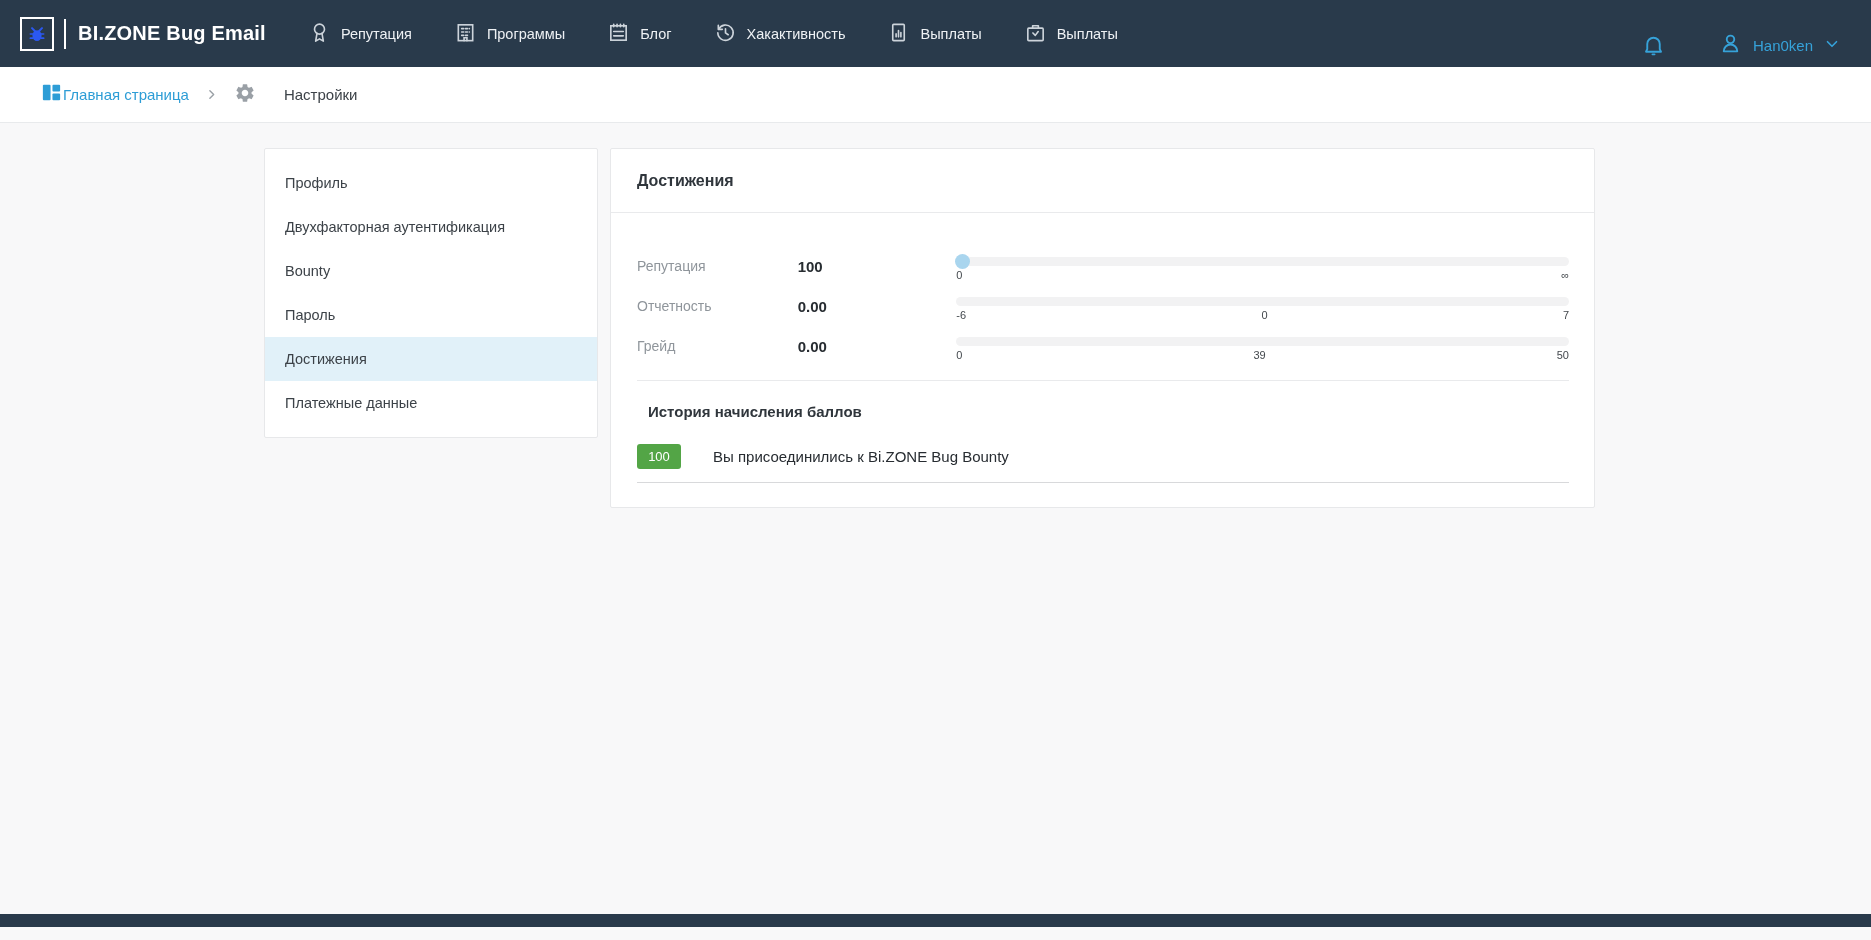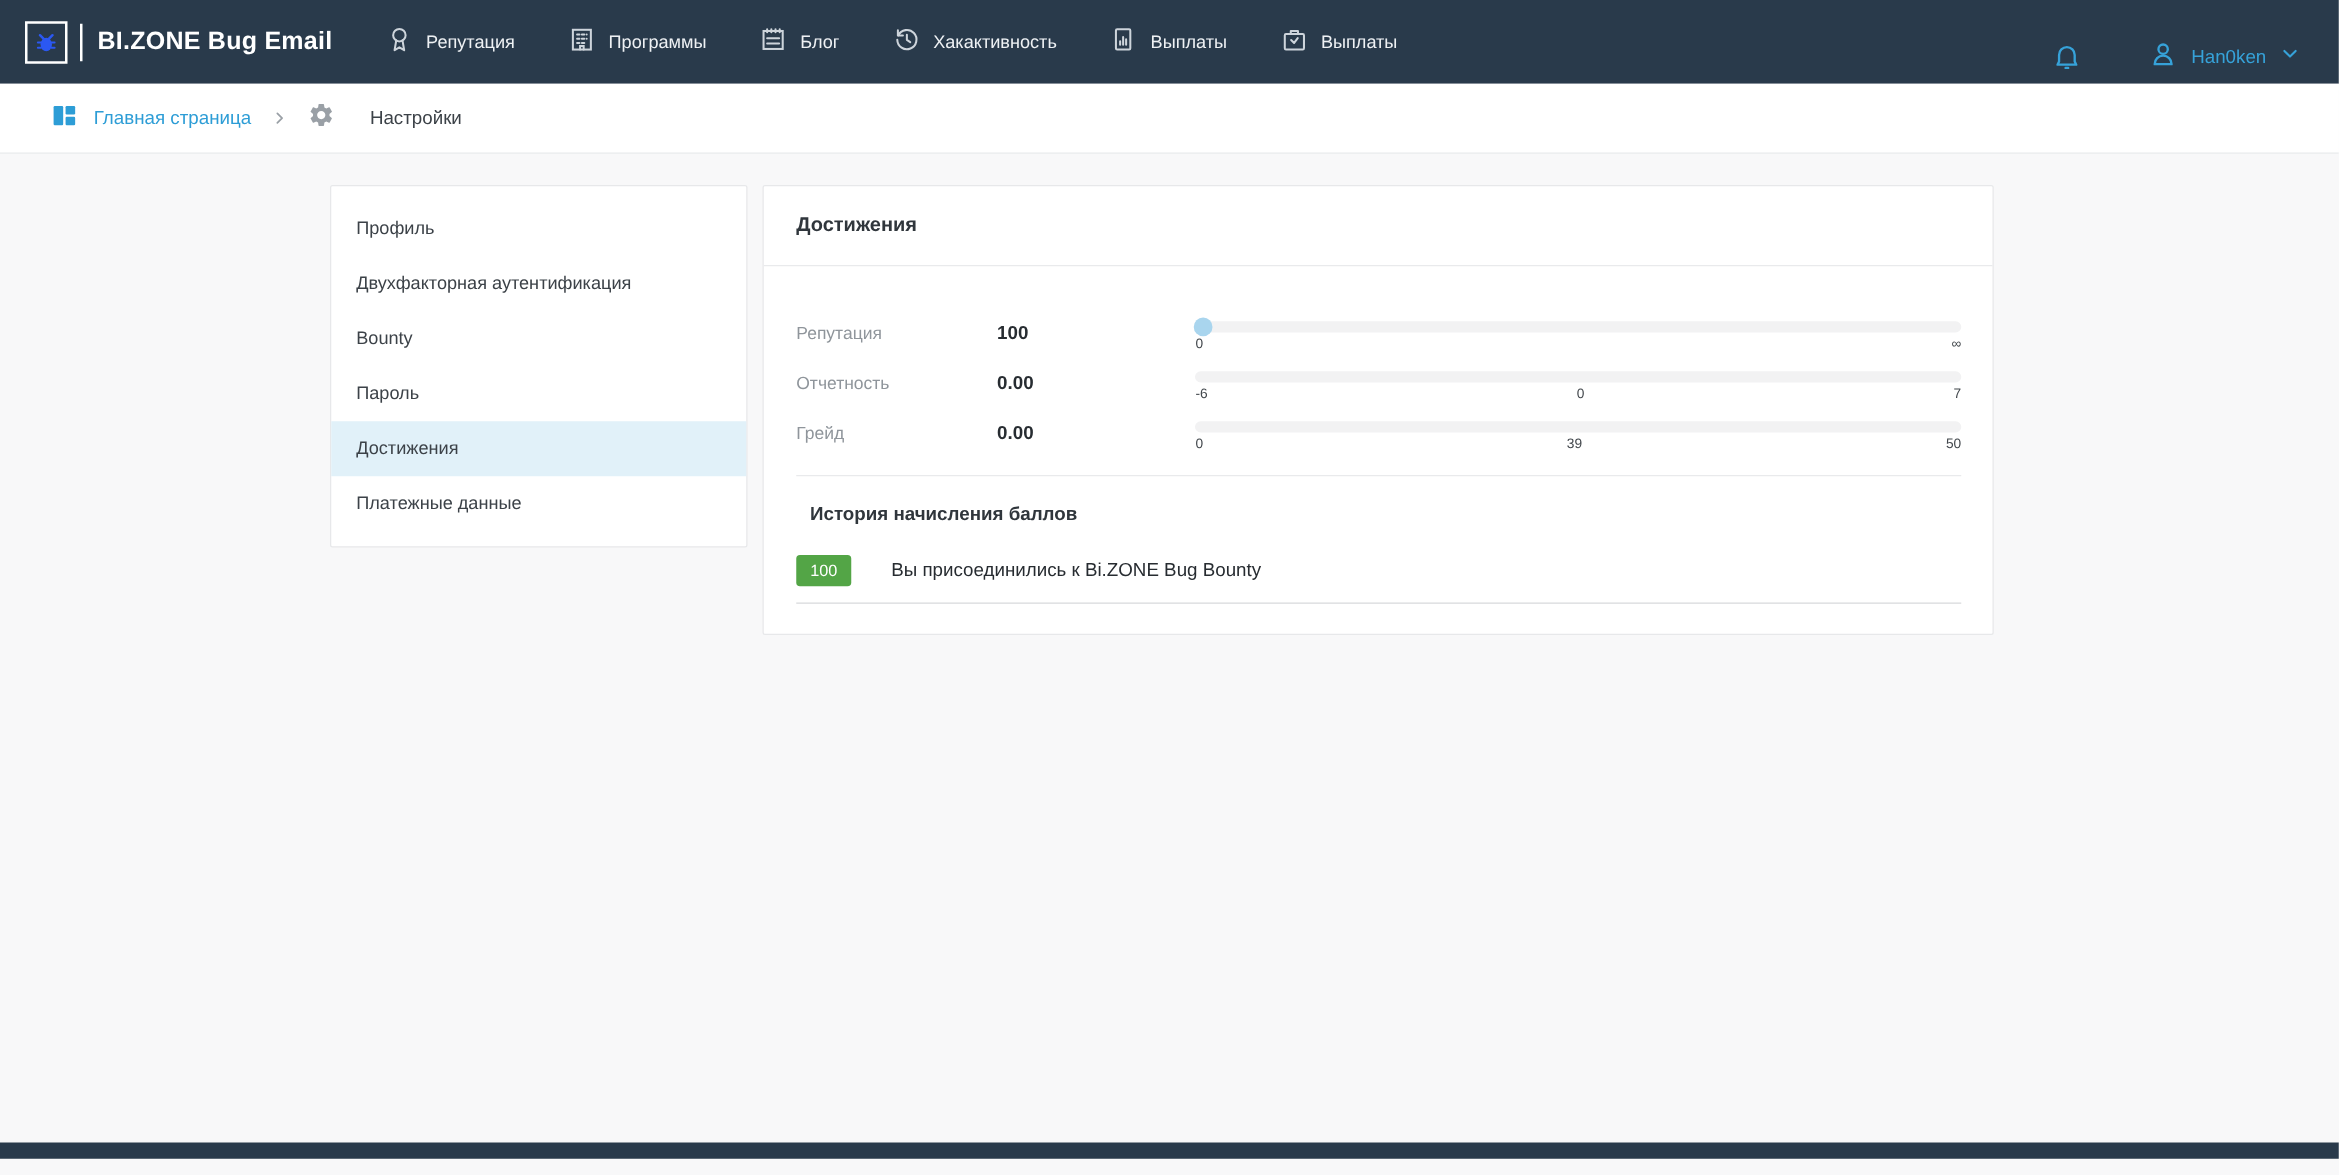--- a/index.html
+++ b/index.html
@@ -17,21 +17,21 @@
   .nav-item { display:flex; align-items:center; gap:10px; color:#eef1f4; font-size:14.5px; cursor:pointer; white-space:nowrap; }
   .nav-item svg { stroke:#cdd4db; }
   .topbar-right { margin-left:auto; display:flex; align-items:center;margin-top:24px; }
   .bell-btn { margin-right:52px; cursor:pointer; display:flex; }
   .user-menu { display:flex; align-items:center; gap:10px; cursor:pointer; }
   .user-name { color:#36a2d9; font-size:15px; }
   .accent-stroke { stroke:#36a2d9; }
 
   
   .crumbbar { height:56px; background:#ffffff; border-bottom:1px solid #e8eaec; display:flex; align-items:center; padding:0 40px; }
-  .crumb-home { display:flex; align-items:center; gap:12px; cursor:pointer; }
+  .crumb-home { display:flex; align-items:center; cursor:pointer; }
   .crumb-link { color:#2d9dd6; font-size:15px; }
   .crumb-sep { margin:0 16px; display:flex; }
   .crumb-current { display:flex; align-items:center; gap:28px; }
   .crumb-current-label { color:#3c4248; font-size:15px; }
 
   
   .content { position:relative; height:804px; }
   .card { background:#ffffff; border:1px solid #e7e8ea; border-radius:2px; }
 
   .sidebar { position:absolute; left:264px; top:25px; width:334px; padding:12px 0; }

